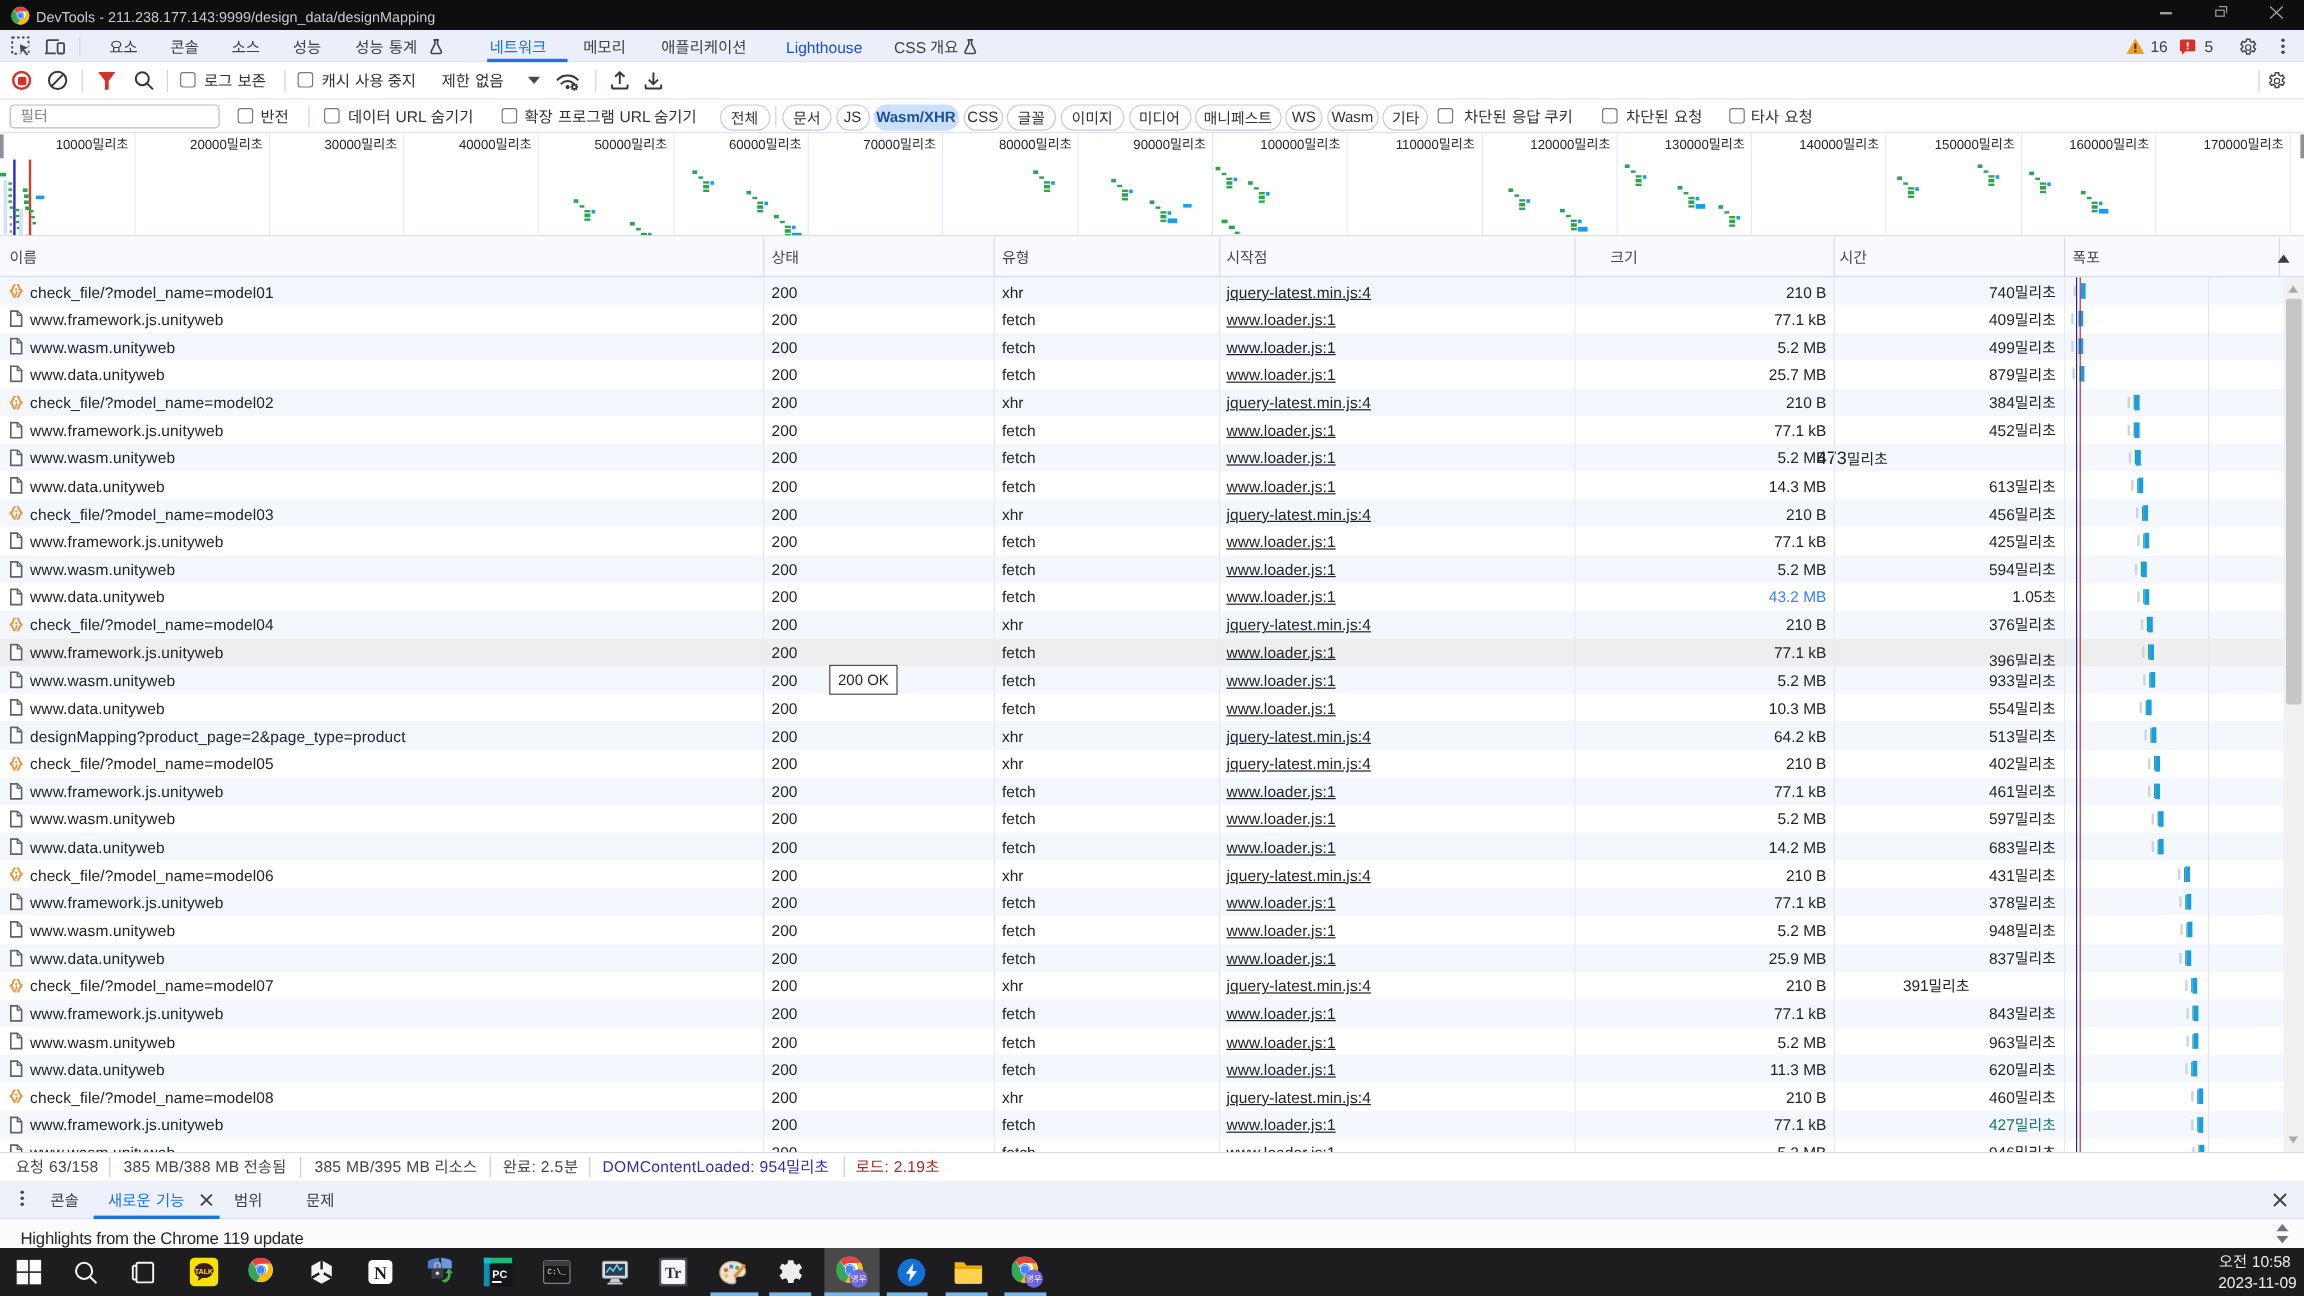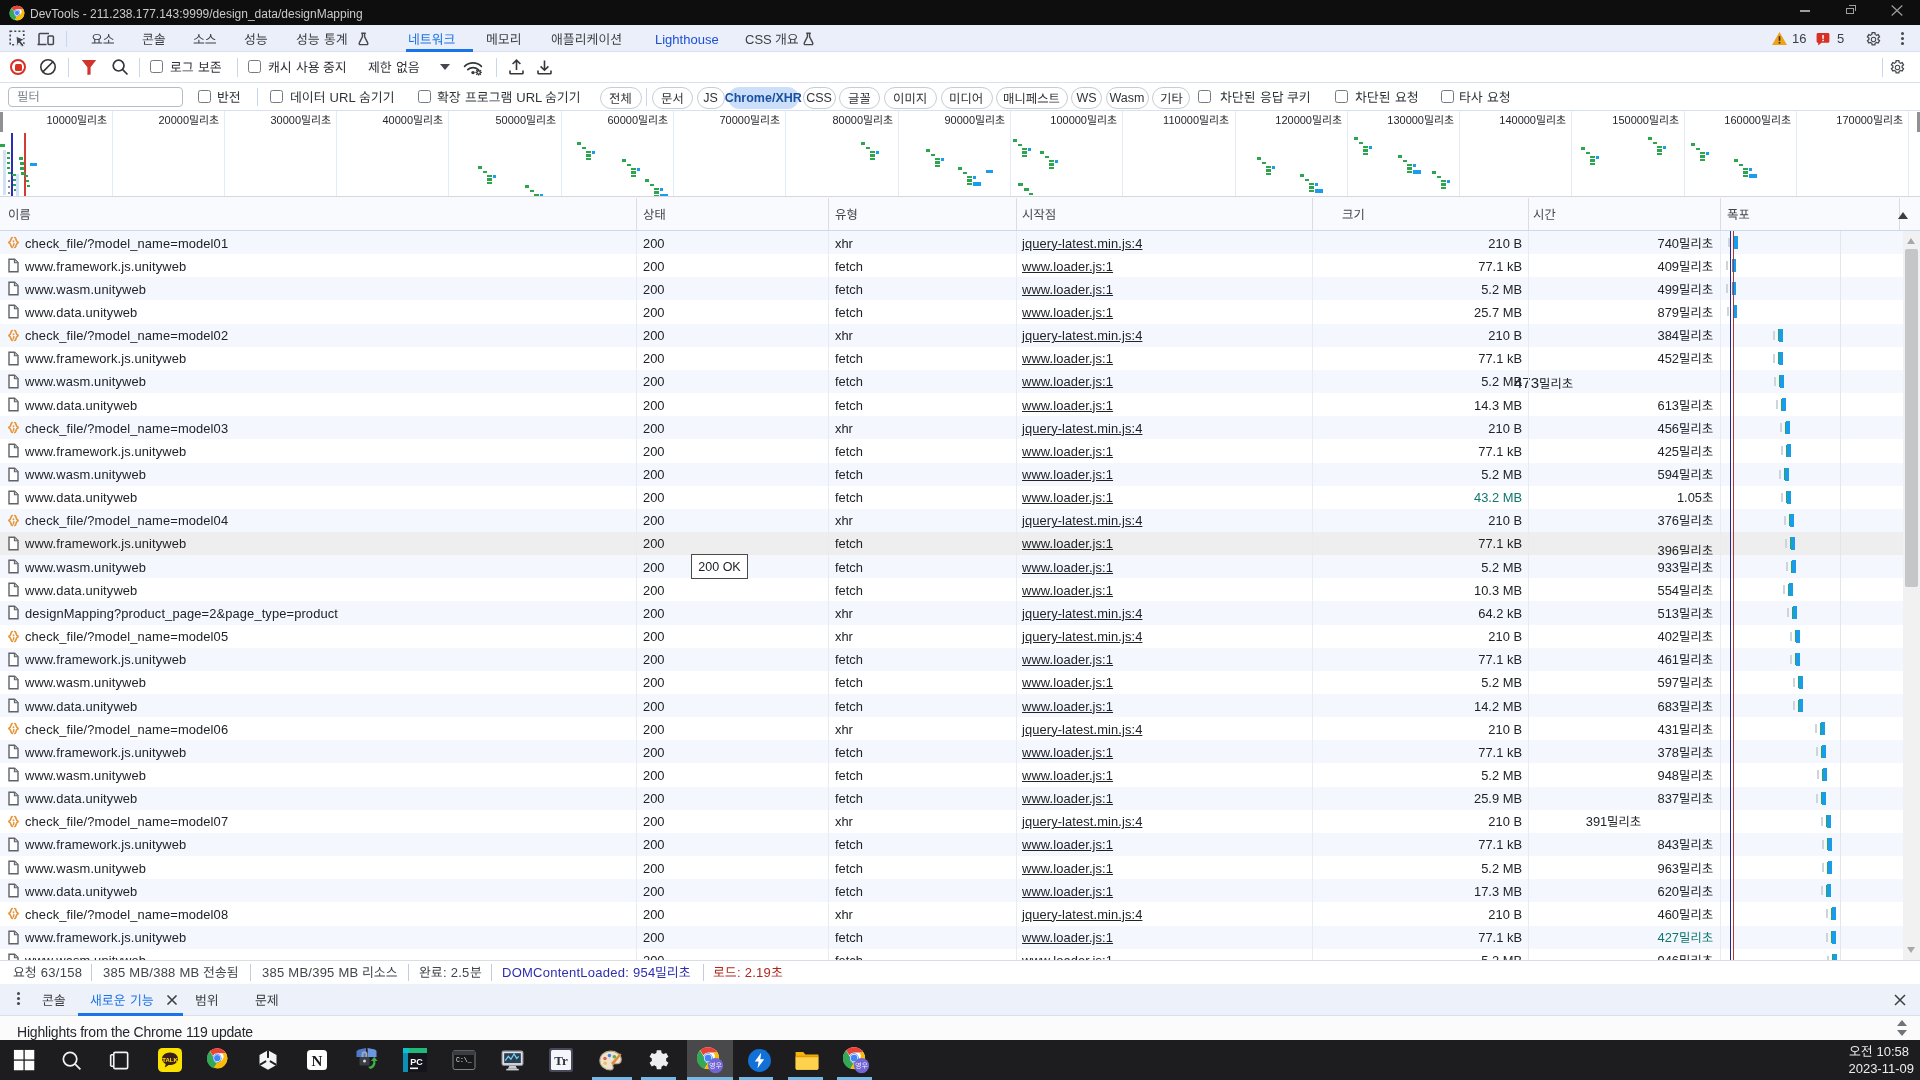--- a/index.html
+++ b/index.html
@@ -221,21 +221,21 @@
       <use href="#uccb4" transform="translate(11.4,11) scale(0.01238,-0.01250)"></use>
     </svg>
   </span>
 <span class="pill a" style="left:652px;top:87px;width:41px;justify-content:center;padding:0;font-size:12.5px;">
     <svg class="k" style="vertical-align:-2px" width="23" height="13" viewBox="0 0 23 13" fill="currentColor">
       <use href="#ubb38" transform="translate(0.0,11) scale(0.01238,-0.01250)"></use>
       <use href="#uc11c" transform="translate(11.4,11) scale(0.01238,-0.01250)"></use>
     </svg>
   </span>
 <span class="pill a" style="left:696.5px;top:87px;width:28px;justify-content:center;padding:0;font-size:12.5px;">JS</span>
-<span class="pill a" style="left:727.5px;top:87px;width:71.5px;justify-content:center;padding:0;font-size:12.5px;background:#cbdffb;border-color:#cbdffb;color:#19509e;font-weight:bold">Chrome/XHR</span>
+<span class="pill a" style="left:727.5px;top:87px;width:71.5px;justify-content:center;padding:0;font-size:12.5px;background:#cbdffb;border-color:#cbdffb;color:#19509e;font-weight:bold">Wasm/XHR</span>
 <span class="pill a" style="left:802.5px;top:87px;width:33px;justify-content:center;padding:0;font-size:12.5px;">CSS</span>
 <span class="pill a" style="left:839px;top:87px;width:41px;justify-content:center;padding:0;font-size:12.5px;">
     <svg class="k" style="vertical-align:-2px" width="23" height="13" viewBox="0 0 23 13" fill="currentColor">
       <use href="#uae00" transform="translate(0.0,11) scale(0.01238,-0.01250)"></use>
       <use href="#uaf34" transform="translate(11.4,11) scale(0.01238,-0.01250)"></use>
     </svg>
   </span>
 <span class="pill a" style="left:884px;top:87px;width:53px;justify-content:center;padding:0;font-size:12.5px;">
     <svg class="k" style="vertical-align:-2px" width="35" height="13" viewBox="0 0 35 13" fill="currentColor">
       <use href="#uc774" transform="translate(0.0,11) scale(0.01238,-0.01250)"></use>
@@ -802,21 +802,21 @@
     </div>
     <div class="a" style="left:0;top:254.6px;width:1904px;height:23.15px;background:#fff">
       <div class="a" style="left:6px;top:4px"><svg class="ri" width="15" height="15" viewBox="0 0 15 15">
           <path d="M3 1.2h5.6L12 4.6v9.2H3z" fill="#fff" stroke="#5f6368" stroke-width="1.4"></path>
 <path d="M8.4 1.5v3.3h3.3" fill="#caccce" stroke="#5f6368" stroke-width="1.1"></path>
         </svg></div>
       <div class="a" style="left:25px;top:4.5px;font-size:12.9px;letter-spacing:.12px;color:#202328;white-space:nowrap">www.data.unityweb</div>
       <div class="a" style="left:643px;top:4.5px;font-size:12.9px;color:#202328">200</div>
       <div class="a" style="left:835px;top:4.5px;font-size:12.9px;color:#202328">fetch</div>
       <div class="a" style="left:1022px;top:4.5px;font-size:12.9px;letter-spacing:.1px;color:#202328;text-decoration:underline">www.loader.js:1</div>
-      <div class="a" style="left:1322px;top:4.5px;width:200px;text-align:right;font-size:12.9px;color:#0f766e">43.2 MB</div>
+      <div class="a" style="left:1322px;top:4.5px;width:200px;text-align:right;font-size:12.9px;color:#3b82f6">43.2 MB</div>
       <div class="a" style="left:1514px;top:4.5px;width:200px;text-align:right;font-size:12.9px;color:#202328">1.05<svg class="k" style="vertical-align:-2px" width="12" height="13" viewBox="0 0 12 13" fill="currentColor">
           <use href="#ucd08" transform="translate(0.0,11) scale(0.01238,-0.01250)"></use>
         </svg></div>
       <div class="a" style="left:1781px;top:7px;width:2px;height:9px;background:#ccd4dc"></div>
       <div class="a" style="left:1785.5px;top:5.5px;width:1.8px;height:12px;background:#2aa654"></div>
       <div class="a" style="left:1787px;top:5px;width:4px;height:13px;background:#189ceb"></div>
     </div>
     <div class="a" style="left:0;top:277.8px;width:1904px;height:23.15px;background:#f4f7fd">
       <div class="a" style="left:6px;top:4px"><svg class="ri" width="15" height="15" viewBox="0 0 15 15" fill="none" stroke="#e8963c" stroke-width="1.7" stroke-linecap="round" stroke-linejoin="round">
 <path d="M6.3 2.5C4.5 2.5 5.7 6.3 2.9 7.3L2.9 7.7C5.7 8.7 4.5 12.5 6.3 12.5"></path>
@@ -1131,21 +1131,21 @@
     </div>
     <div class="a" style="left:0;top:648.2px;width:1904px;height:23.15px;background:#f4f7fd">
       <div class="a" style="left:6px;top:4px"><svg class="ri" width="15" height="15" viewBox="0 0 15 15">
           <path d="M3 1.2h5.6L12 4.6v9.2H3z" fill="#fff" stroke="#5f6368" stroke-width="1.4"></path>
 <path d="M8.4 1.5v3.3h3.3" fill="#caccce" stroke="#5f6368" stroke-width="1.1"></path>
         </svg></div>
       <div class="a" style="left:25px;top:4.5px;font-size:12.9px;letter-spacing:.12px;color:#202328;white-space:nowrap">www.data.unityweb</div>
       <div class="a" style="left:643px;top:4.5px;font-size:12.9px;color:#202328">200</div>
       <div class="a" style="left:835px;top:4.5px;font-size:12.9px;color:#202328">fetch</div>
       <div class="a" style="left:1022px;top:4.5px;font-size:12.9px;letter-spacing:.1px;color:#202328;text-decoration:underline">www.loader.js:1</div>
-      <div class="a" style="left:1322px;top:4.5px;width:200px;text-align:right;font-size:12.9px;color:#202328">17.3 MB</div>
+      <div class="a" style="left:1322px;top:4.5px;width:200px;text-align:right;font-size:12.9px;color:#202328">11.3 MB</div>
       <div class="a" style="left:1514px;top:4.5px;width:200px;text-align:right;font-size:12.9px;color:#202328">620<svg class="k" style="vertical-align:-2px" width="35" height="13" viewBox="0 0 35 13" fill="currentColor">
           <use href="#ubc00" transform="translate(0.0,11) scale(0.01238,-0.01250)"></use>
           <use href="#ub9ac" transform="translate(11.4,11) scale(0.01238,-0.01250)"></use>
           <use href="#ucd08" transform="translate(22.8,11) scale(0.01238,-0.01250)"></use>
         </svg></div>
       <div class="a" style="left:1821px;top:7px;width:2px;height:9px;background:#ccd4dc"></div>
       <div class="a" style="left:1825.5px;top:5.5px;width:1.8px;height:12px;background:#2aa654"></div>
       <div class="a" style="left:1827px;top:5px;width:4px;height:13px;background:#189ceb"></div>
     </div>
     <div class="a" style="left:0;top:671.3px;width:1904px;height:23.15px;background:#fff">

